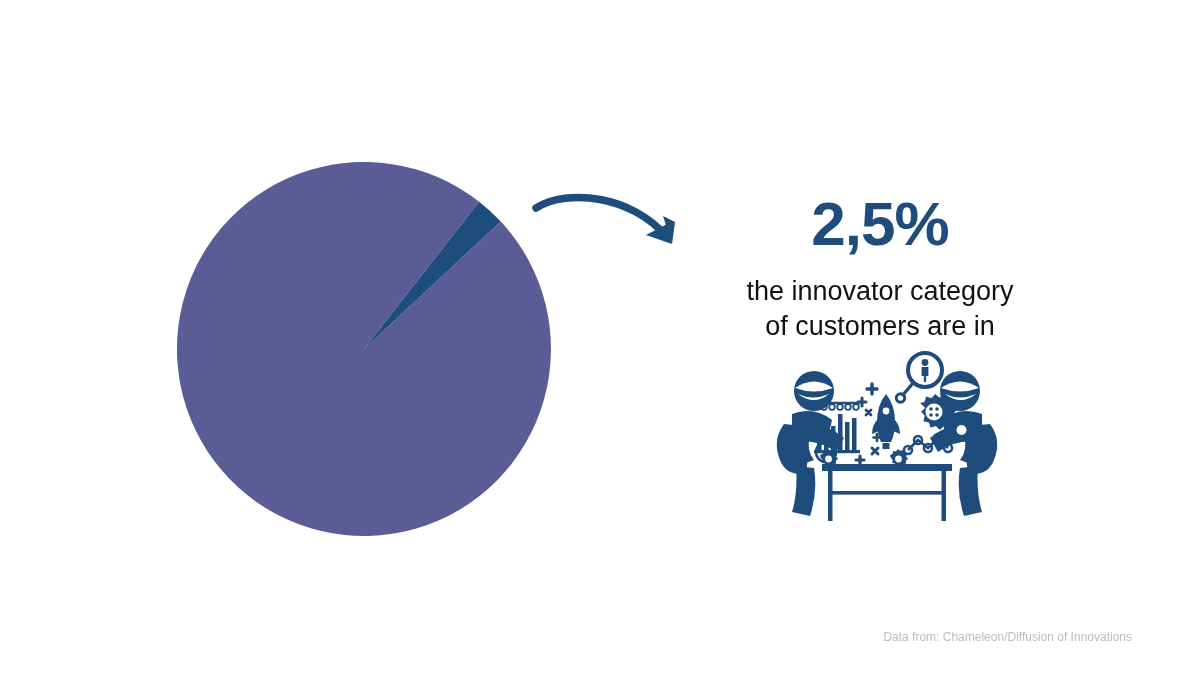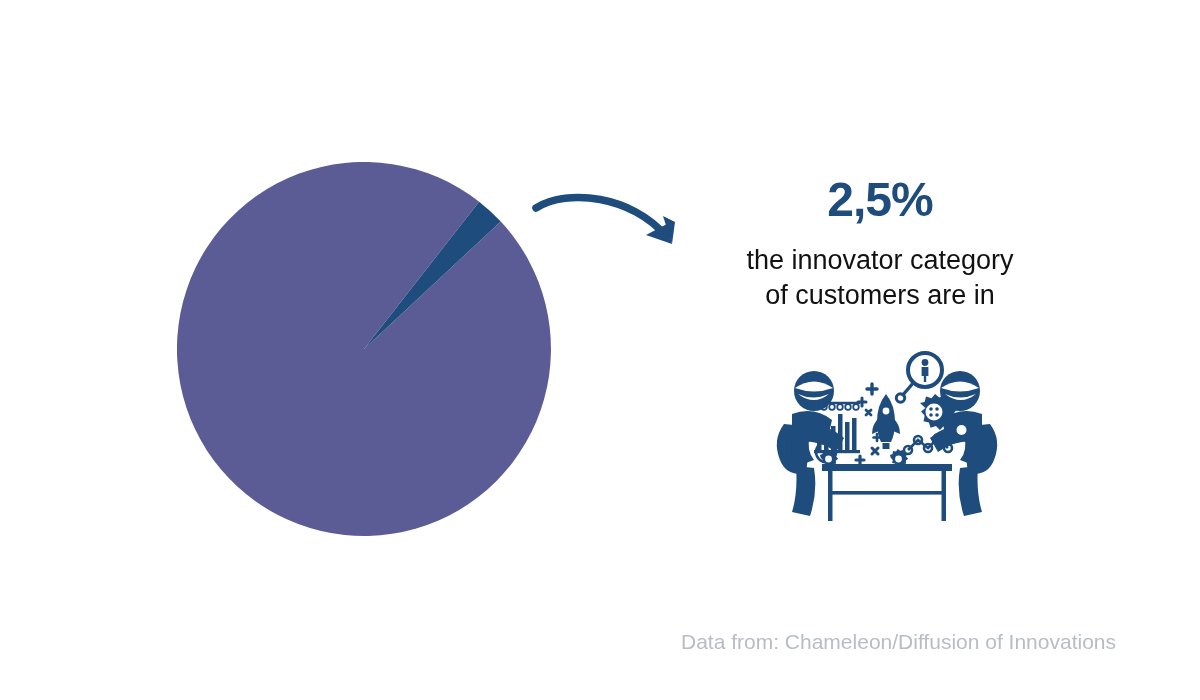--- a/index.html
+++ b/index.html
@@ -44,26 +44,26 @@
 
   
   .callout {
     position: absolute;
     left: 700px;
     top: 175px;
     width: 360px;
     text-align: center;
   }
   .stat-value {
-    font-size: 48px;
+    font-size: 62px;
     font-weight: bold;
     letter-spacing: -1px;
     line-height: 1.05;
     color: #1E4C7C;
-    margin: 0;
+    margin: 16px;
     white-space: nowrap;
   }
   .stat-caption {
     font-size: 27px;
     line-height: 1.28;
     color: #111111;
     margin: 18px 0 0 0;
     font-weight: normal;
   }
   .stat-caption-line { display: block; }
@@ -74,23 +74,23 @@
     left: 762px;
     top: 348px;
     width: 250px;
     height: 178px;
   }
   .illustration-svg { display: block; width: 250px; height: 178px; }
 
   
   .source-note {
     position: absolute;
-    right: 84px;
+    right: 68px;
     top: 630px;
-    font-size: 21px;
+    font-size: 12px;
     color: #B8BCC4;
     white-space: nowrap;
     text-align: right;
   }
 </style>
 </head>
 <body>
 
 <div id="infographic">
 

